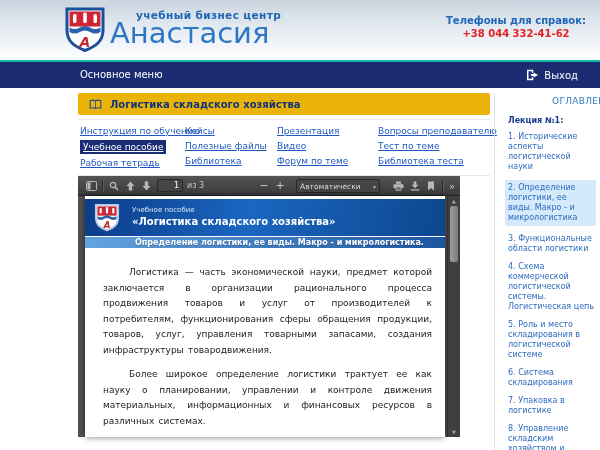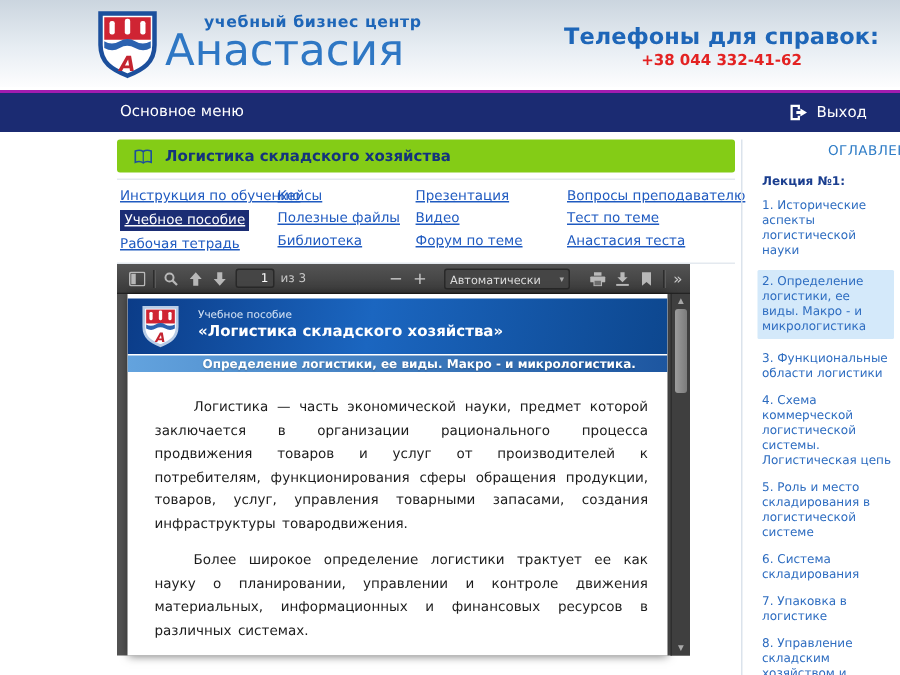--- a/index.html
+++ b/index.html
@@ -8,33 +8,33 @@
   .stage { position: relative; width: 600px; height: 450px; background: #fff; }
 
   
   .header { position: absolute; left: 0; top: 0; width: 600px; height: 58px;
     background: linear-gradient(180deg, #cbd5df 0%, #e7edf3 55%, #fdfdfe 100%); }
   .logo { position: absolute; left: 64px; top: 6px; cursor: pointer; }
   .brand-block { position: absolute; left: 110px; top: 9px; cursor: pointer; }
   .tagline { color: #1e66b8; font-weight: bold; font-size: 10.5px; letter-spacing: .4px; margin-left: 26px; }
   .brand { color: #2e77c4; font-size: 29px; line-height: 30px; margin-top: -3px; }
   .phones { position: absolute; right: 14px; top: 15px; text-align: center; }
-  .phones-label { font-size: 15px; font-weight: bold; color: #1e66b8; margin-bottom: 2px; }
+  .phones-label { font-size: 10px; font-weight: bold; color: #1e66b8; margin-bottom: 2px; }
   .phone { font-size: 10px; font-weight: bold; color: #e32222; line-height: 12px; }
 
   
   .navbar { position: absolute; left: 0; top: 60px; width: 600px; height: 28px;
-    background: #1b2b72; border-top: 2px solid #a21caf; }
+    background: #1b2b72; border-top: 2px solid #14b8a6; }
   .nav-menu { position: absolute; left: 80px; top: 0; line-height: 26px; font-size: 10px; color: #fff; cursor: pointer; }
   .logout { position: absolute; right: 22px; top: 0; height: 26px; display: flex; align-items: center; gap: 5px;
     font-size: 10px; color: #fff; cursor: pointer; }
 
   
   .titlebar { position: absolute; left: 78px; top: 93px; width: 412px; height: 22px;
-    background: #84cc16; display: flex; align-items: center; padding-left: 11px; border-radius: 2px; }
+    background: #eab308; display: flex; align-items: center; padding-left: 11px; border-radius: 2px; }
   .titlebar .title { font-size: 10px; font-weight: bold; color: #14337c; margin-left: 8px; }
 
   
   .course-menu { position: absolute; left: 78px; top: 119px; width: 412px;
     border-top: 1px solid #e4e9ef; border-bottom: 1px solid #e4e9ef;
     padding: 5px 2px 6px; display: flex; }
   .menu-col { display: flex; flex-direction: column; gap: 3px; }
   .menu-col.c1 { width: 105px; } .menu-col.c2 { width: 93px; }
   .menu-col.c3 { width: 102px; } .menu-col.c4 { width: 110px; }
   .menu-link { font-size: 9px; color: #1f5ac0; text-decoration: underline; line-height: 12px;
@@ -148,21 +148,21 @@
       <a class="menu-link">Библиотека</a>
     </div>
     <div class="menu-col c3">
       <a class="menu-link">Презентация</a>
       <a class="menu-link">Видео</a>
       <a class="menu-link">Форум по теме</a>
     </div>
     <div class="menu-col c4">
       <a class="menu-link">Вопросы преподавателю</a>
       <a class="menu-link">Тест по теме</a>
-      <a class="menu-link">Анастасия теста</a>
+      <a class="menu-link">Библиотека теста</a>
     </div>
   </div>
 
   <div class="pdf-viewer">
     <div class="pdf-toolbar">
       <span class="tb-btn">
         <svg width="11" height="10" viewBox="0 0 11 10">
           <rect x=".5" y=".5" width="10" height="9" rx="1" fill="none" stroke="#b8b8b8"></rect>
           <rect x="1.5" y="1.5" width="3" height="7" fill="#b8b8b8"></rect>
         </svg>

